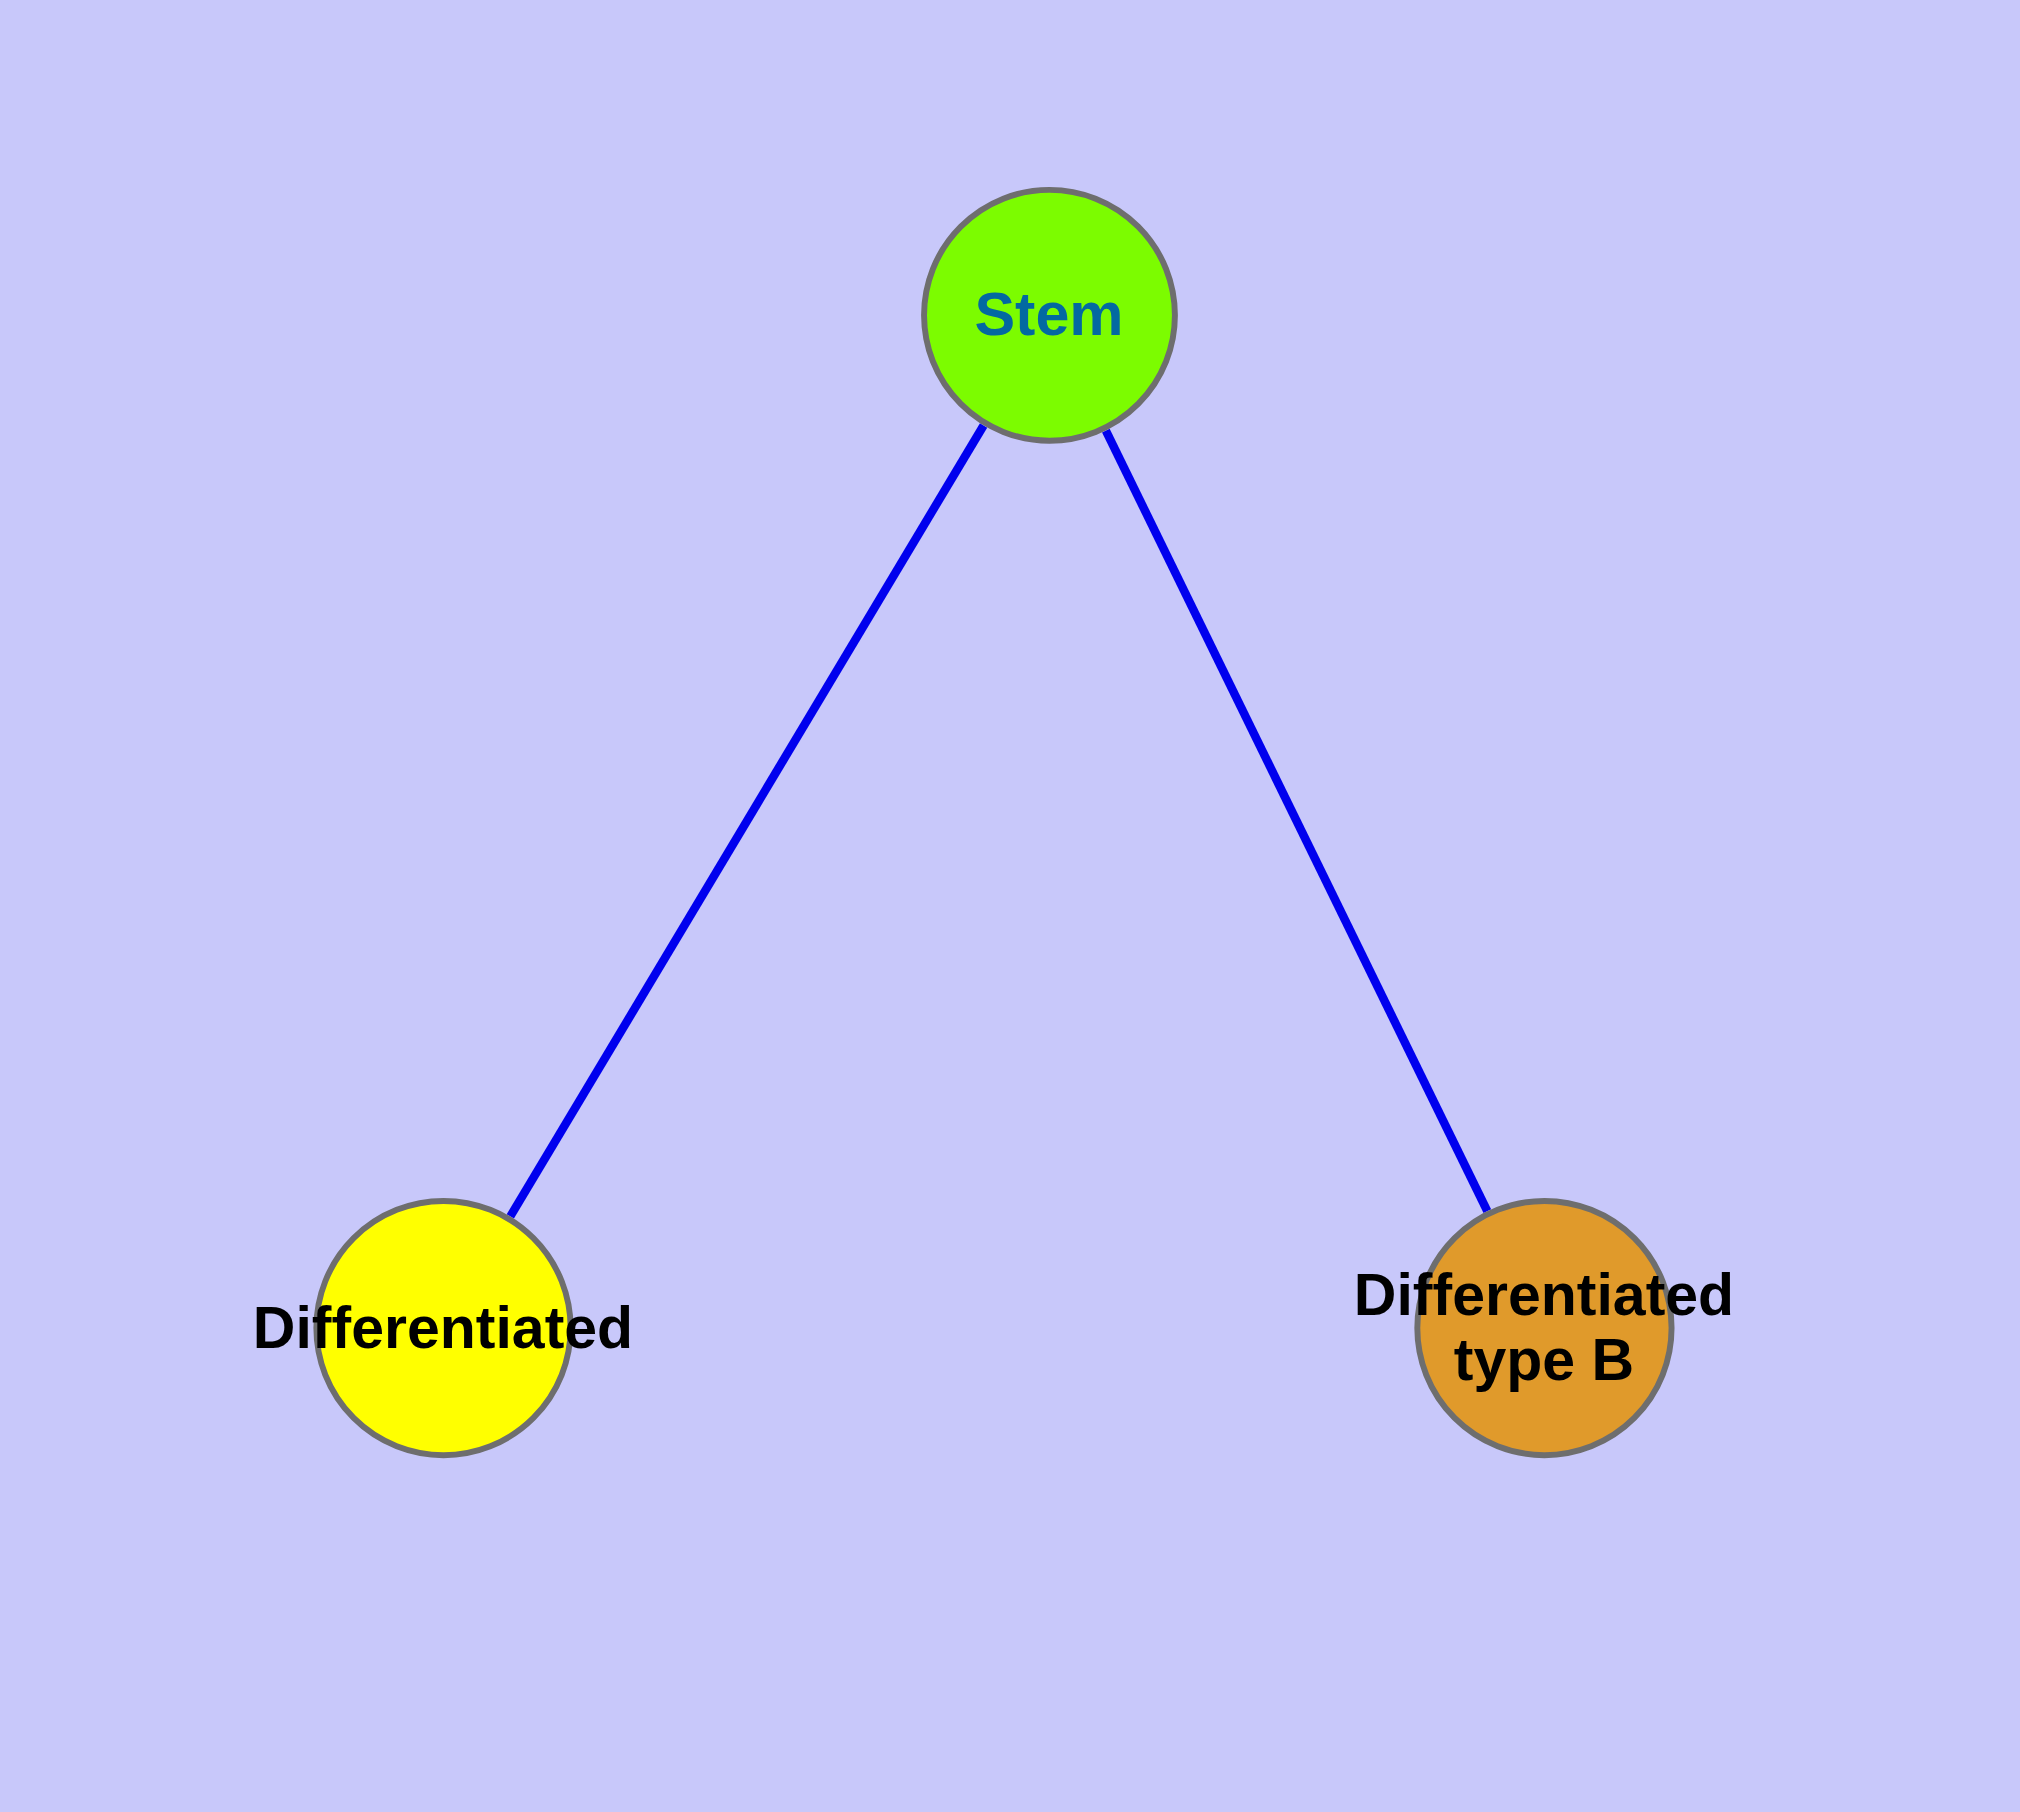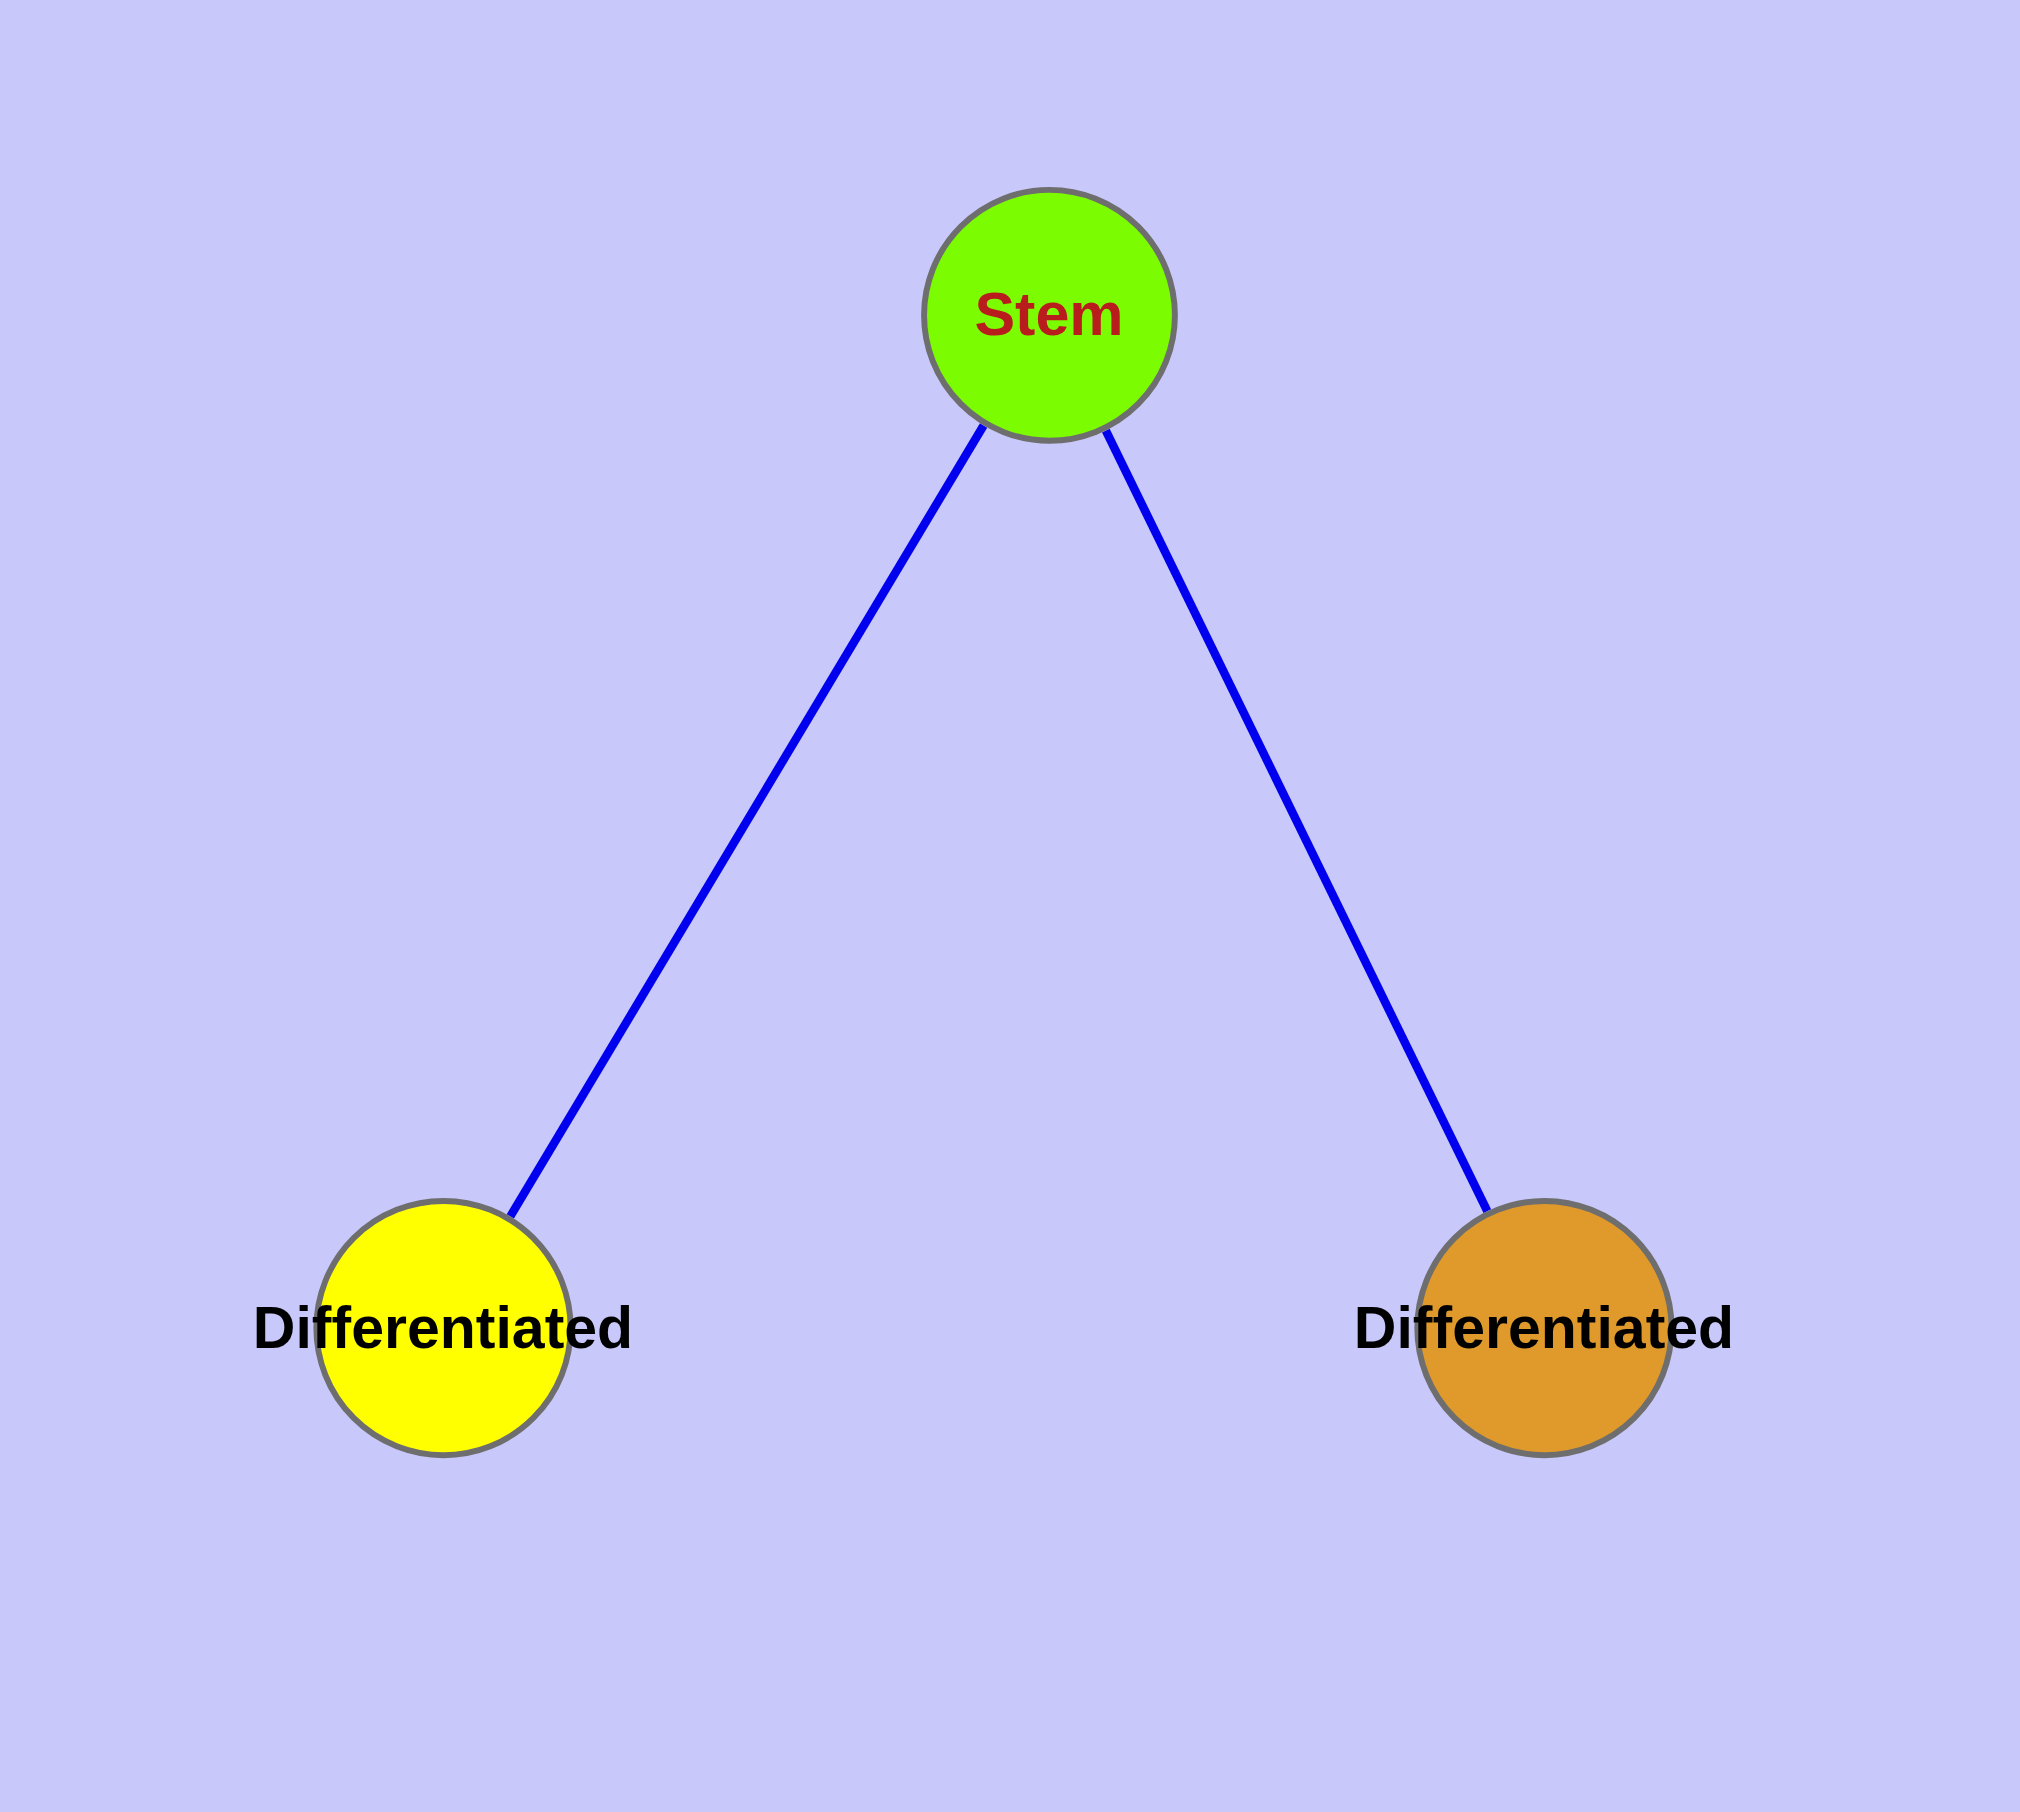--- a/index.html
+++ b/index.html
@@ -50,25 +50,26 @@
         <line x1="1304.52" y1="508.12" x2="1754.60" y2="1429.09" stroke="#0000ee" stroke-width="10" stroke-linecap="butt"></line>
       </g>
     <g id="node-layer">
         <circle cx="1238" cy="372" r="148" fill="#7cfc00" stroke="#6e6e6e" stroke-width="7"></circle>
         <circle cx="523" cy="1567" r="150" fill="#ffff00" stroke="#6e6e6e" stroke-width="7"></circle>
         <circle cx="1822" cy="1567" r="150" fill="#e09a2b" stroke="#6e6e6e" stroke-width="7"></circle>
       </g>
   </svg>
 
   <div id="label-layer">
-      <div class="node-label" style="left: 1049px; top: 315px; font-size: 61px; color: #b91c1c;">
+      <div class="node-label" style="left: 1049px; top: 315px; font-size: 61px; color: #0369a1;">
         <div>Stem</div>
       </div>
       <div class="node-label" style="left: 443px; top: 1328px; font-size: 59px; color: rgb(0, 0, 0);">
         <div>Differentiated</div>
       </div>
       <div class="node-label" style="left: 1544px; top: 1328px; font-size: 59px; color: rgb(0, 0, 0);">
         <div>Differentiated</div>
+        <div>type B</div>
       </div>
     </div>
 
 </div>
 
 
 </body></html>

